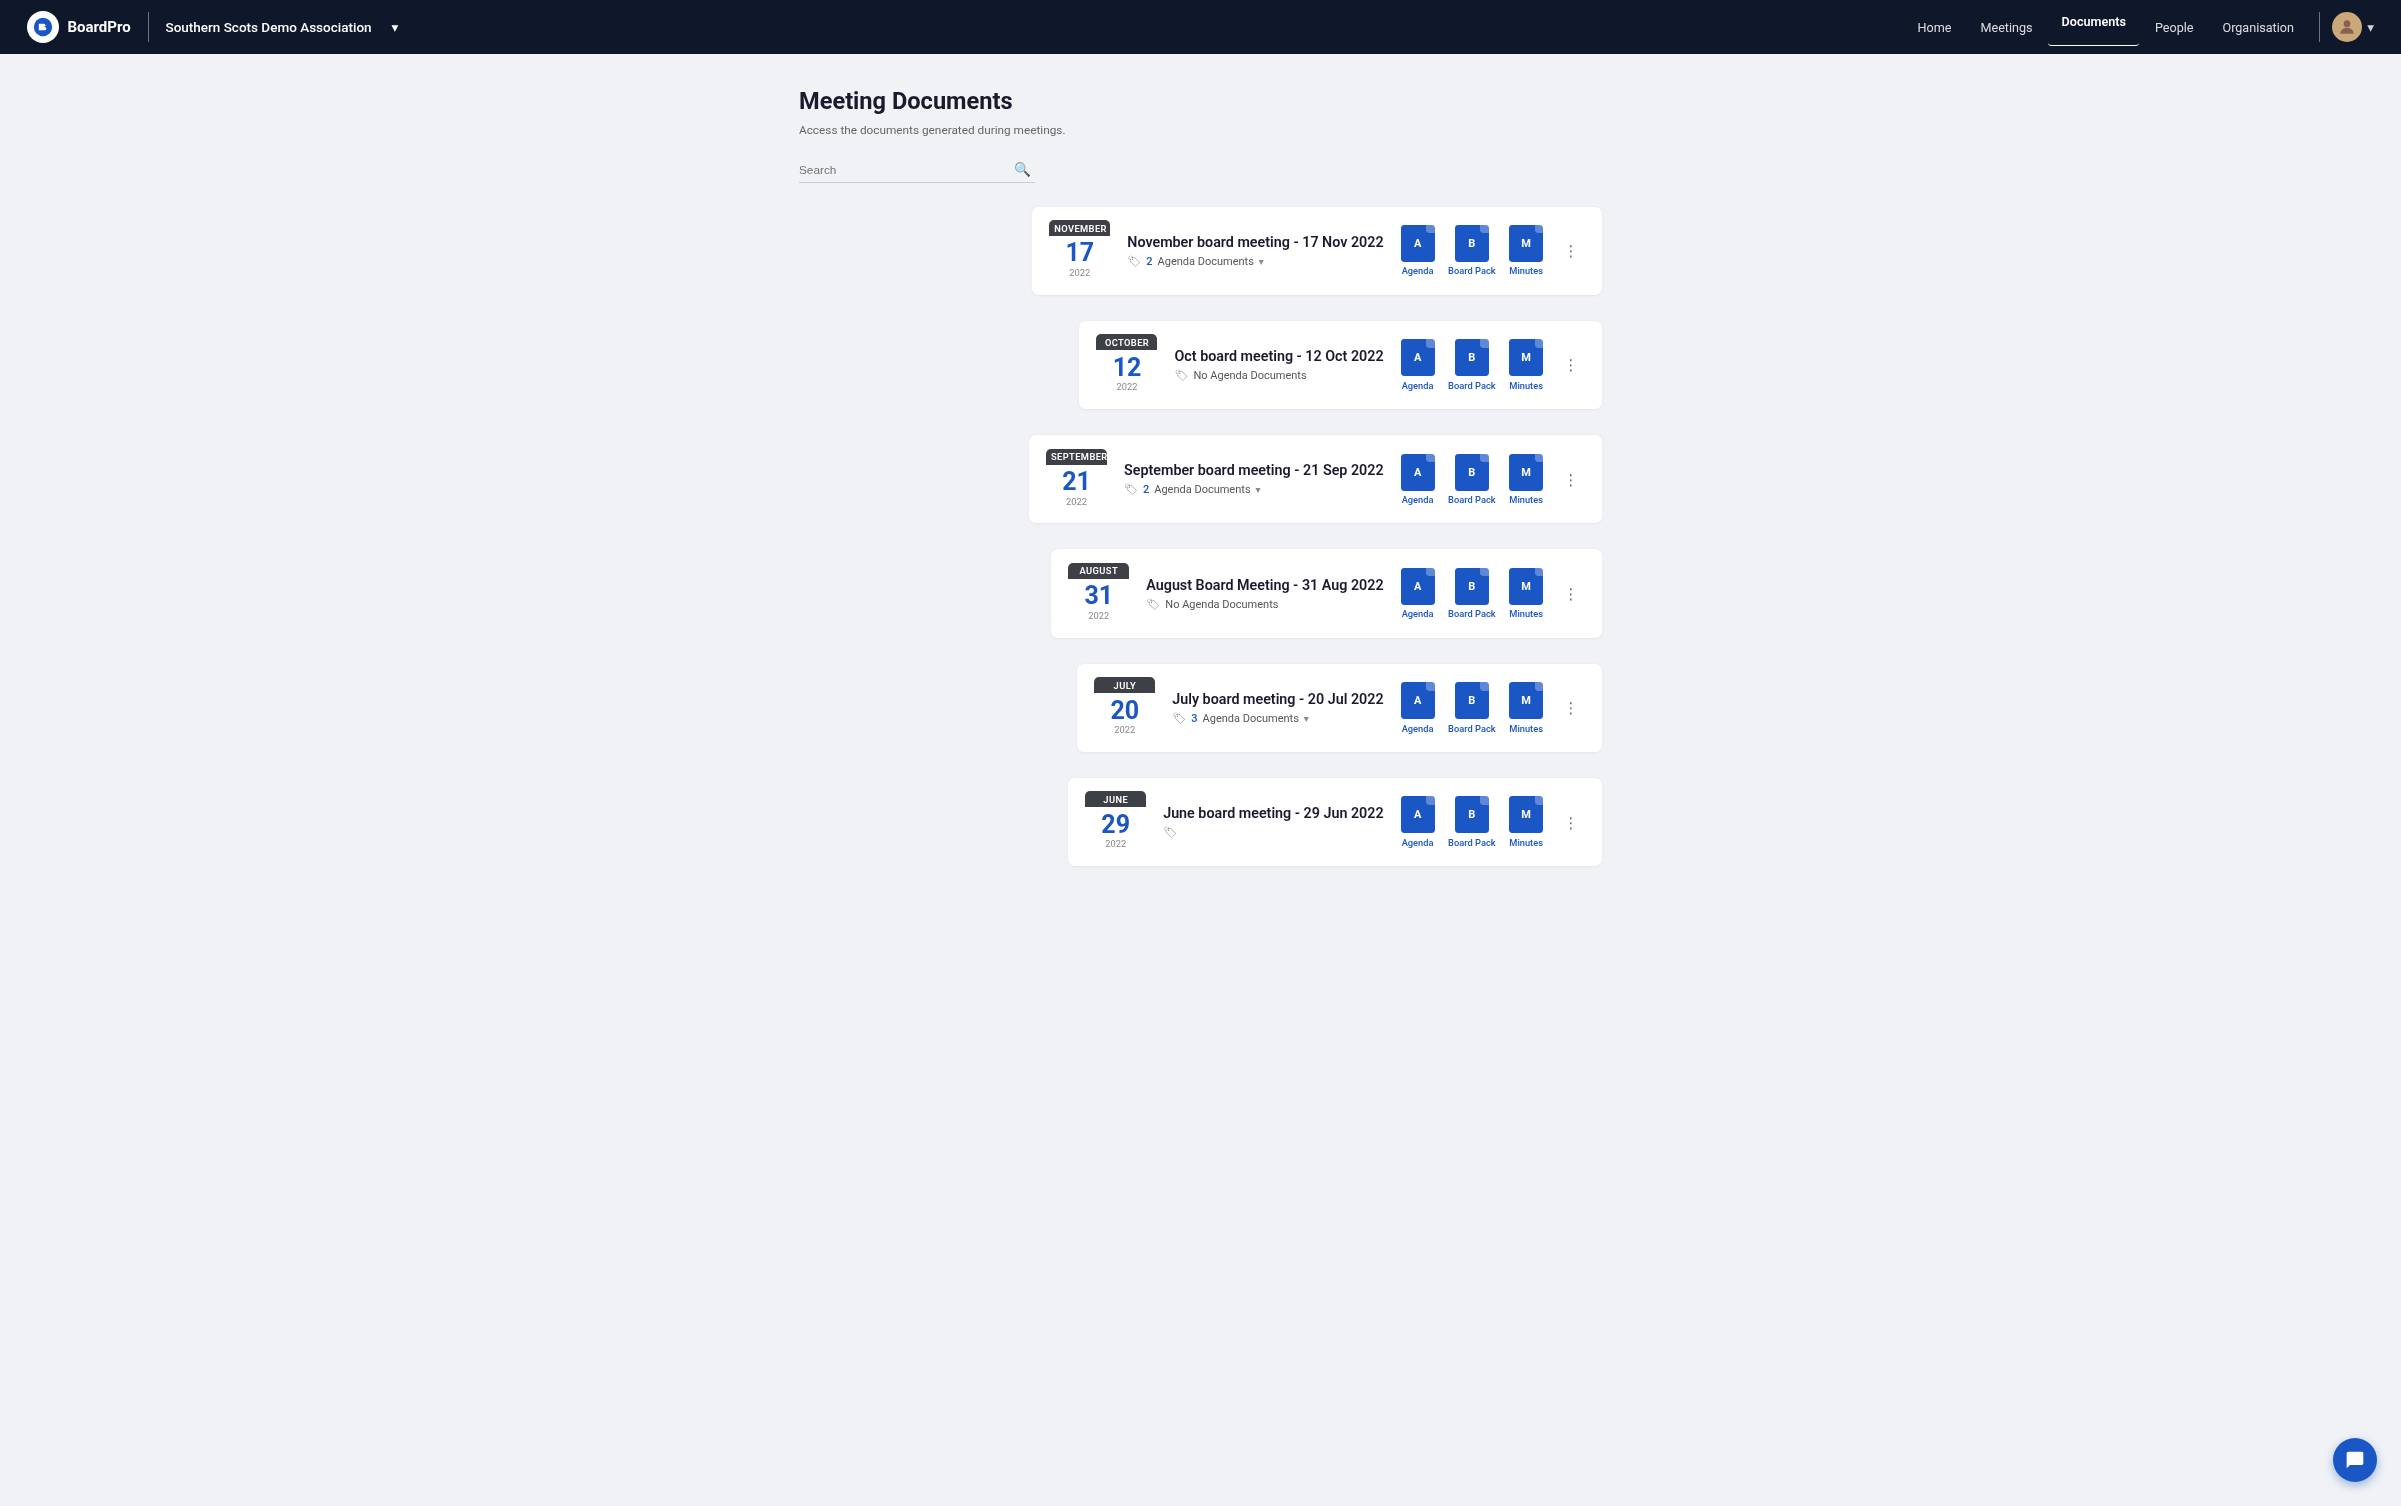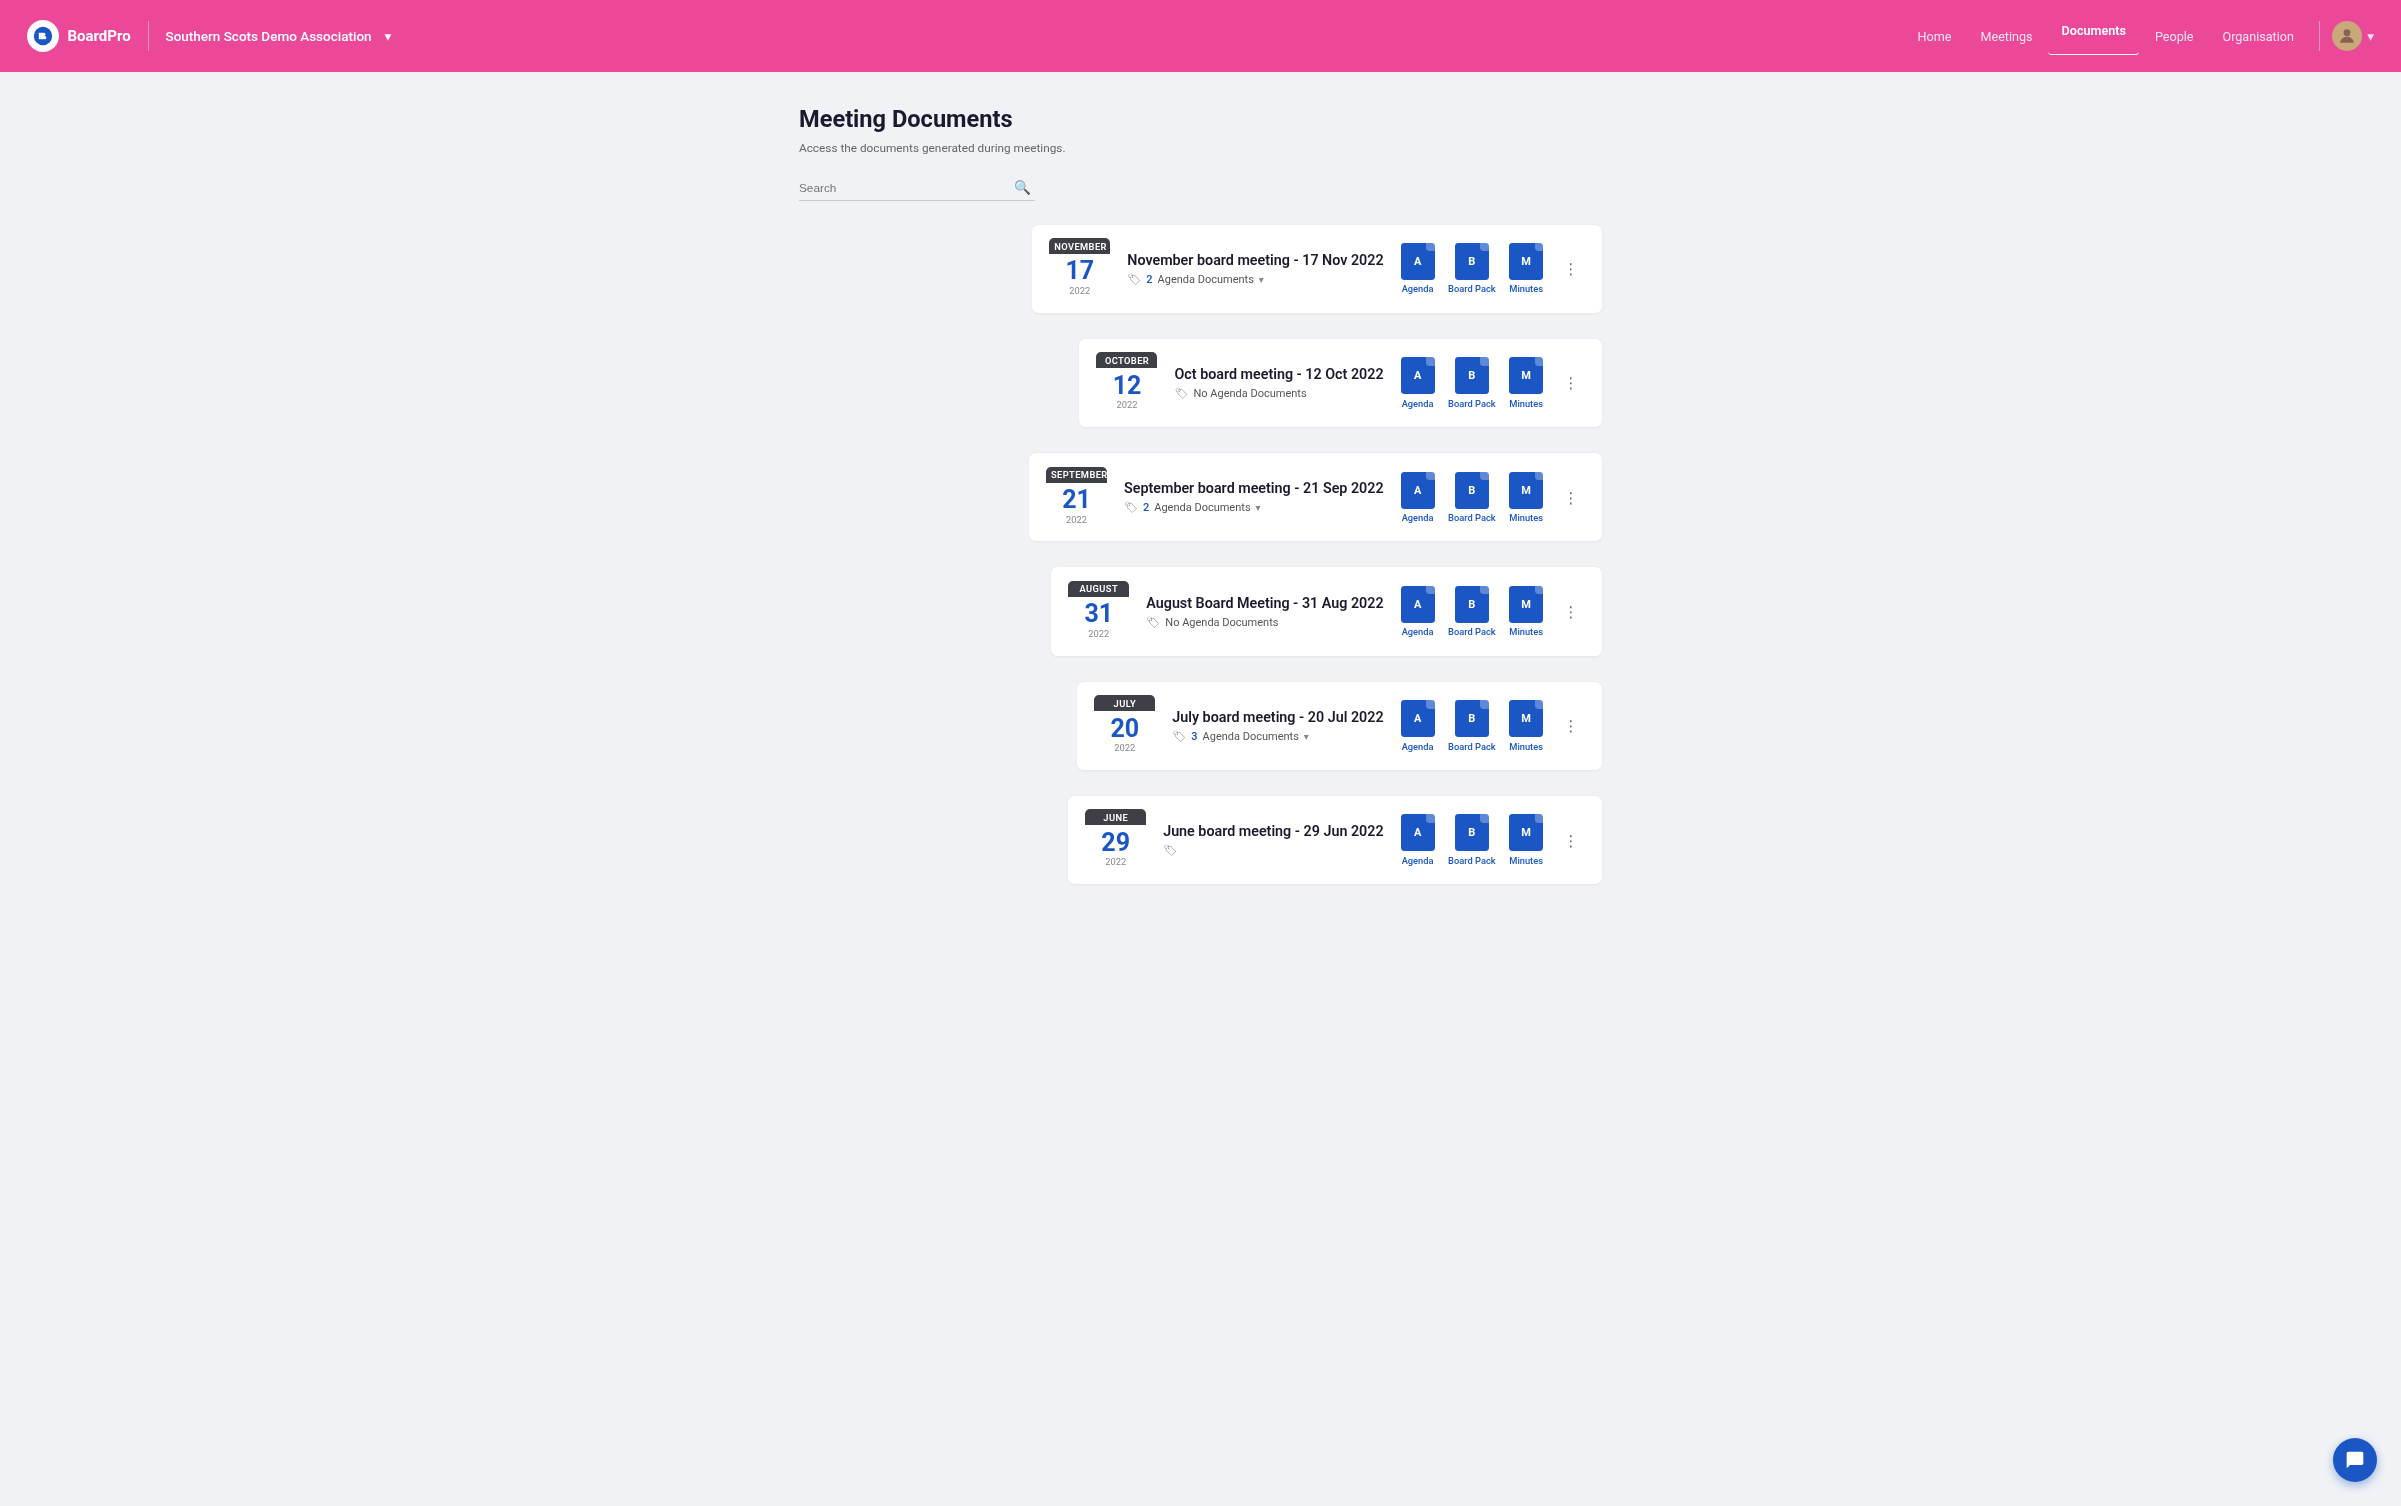--- a/index.html
+++ b/index.html
@@ -1,24 +1,24 @@
 <!DOCTYPE html>
 <html style="font-size:13.5px"><head>
   <meta charset="utf-8">
   <style>
     * { box-sizing: border-box; margin: 0; padding: 0; }
     body { font-family: -apple-system, BlinkMacSystemFont, 'Segoe UI', Roboto, sans-serif; background: #f0f2f5; min-height: 100vh; }
 
     
     .navbar {
-      background: #ec4899;
+      background: #0f172a;
       display: flex;
       align-items: center;
       padding: 0 27px;
-      height: 72px;
+      height: 54px;
       color: white;
     }
     .navbar-brand {
       display: flex;
       align-items: center;
       gap: 8.4px;
       font-weight: 700;
       font-size: 15px;
       color: white;
       text-decoration: none;
@@ -39,21 +39,21 @@
       background: rgba(255,255,255,0.4);
       margin: 0 17px;
     }
     .org-name {
       font-size: 13.5px;
       font-weight: 500;
       color: white;
       cursor: pointer;
       display: flex;
       align-items: center;
-      gap: 13px;
+      gap: 20px;
     }
     .nav-links {
       margin-left: auto;
       display: flex;
       align-items: center;
       gap: 2px;
     }
     .nav-link {
       color: rgba(255,255,255,0.85);
       text-decoration: none;

